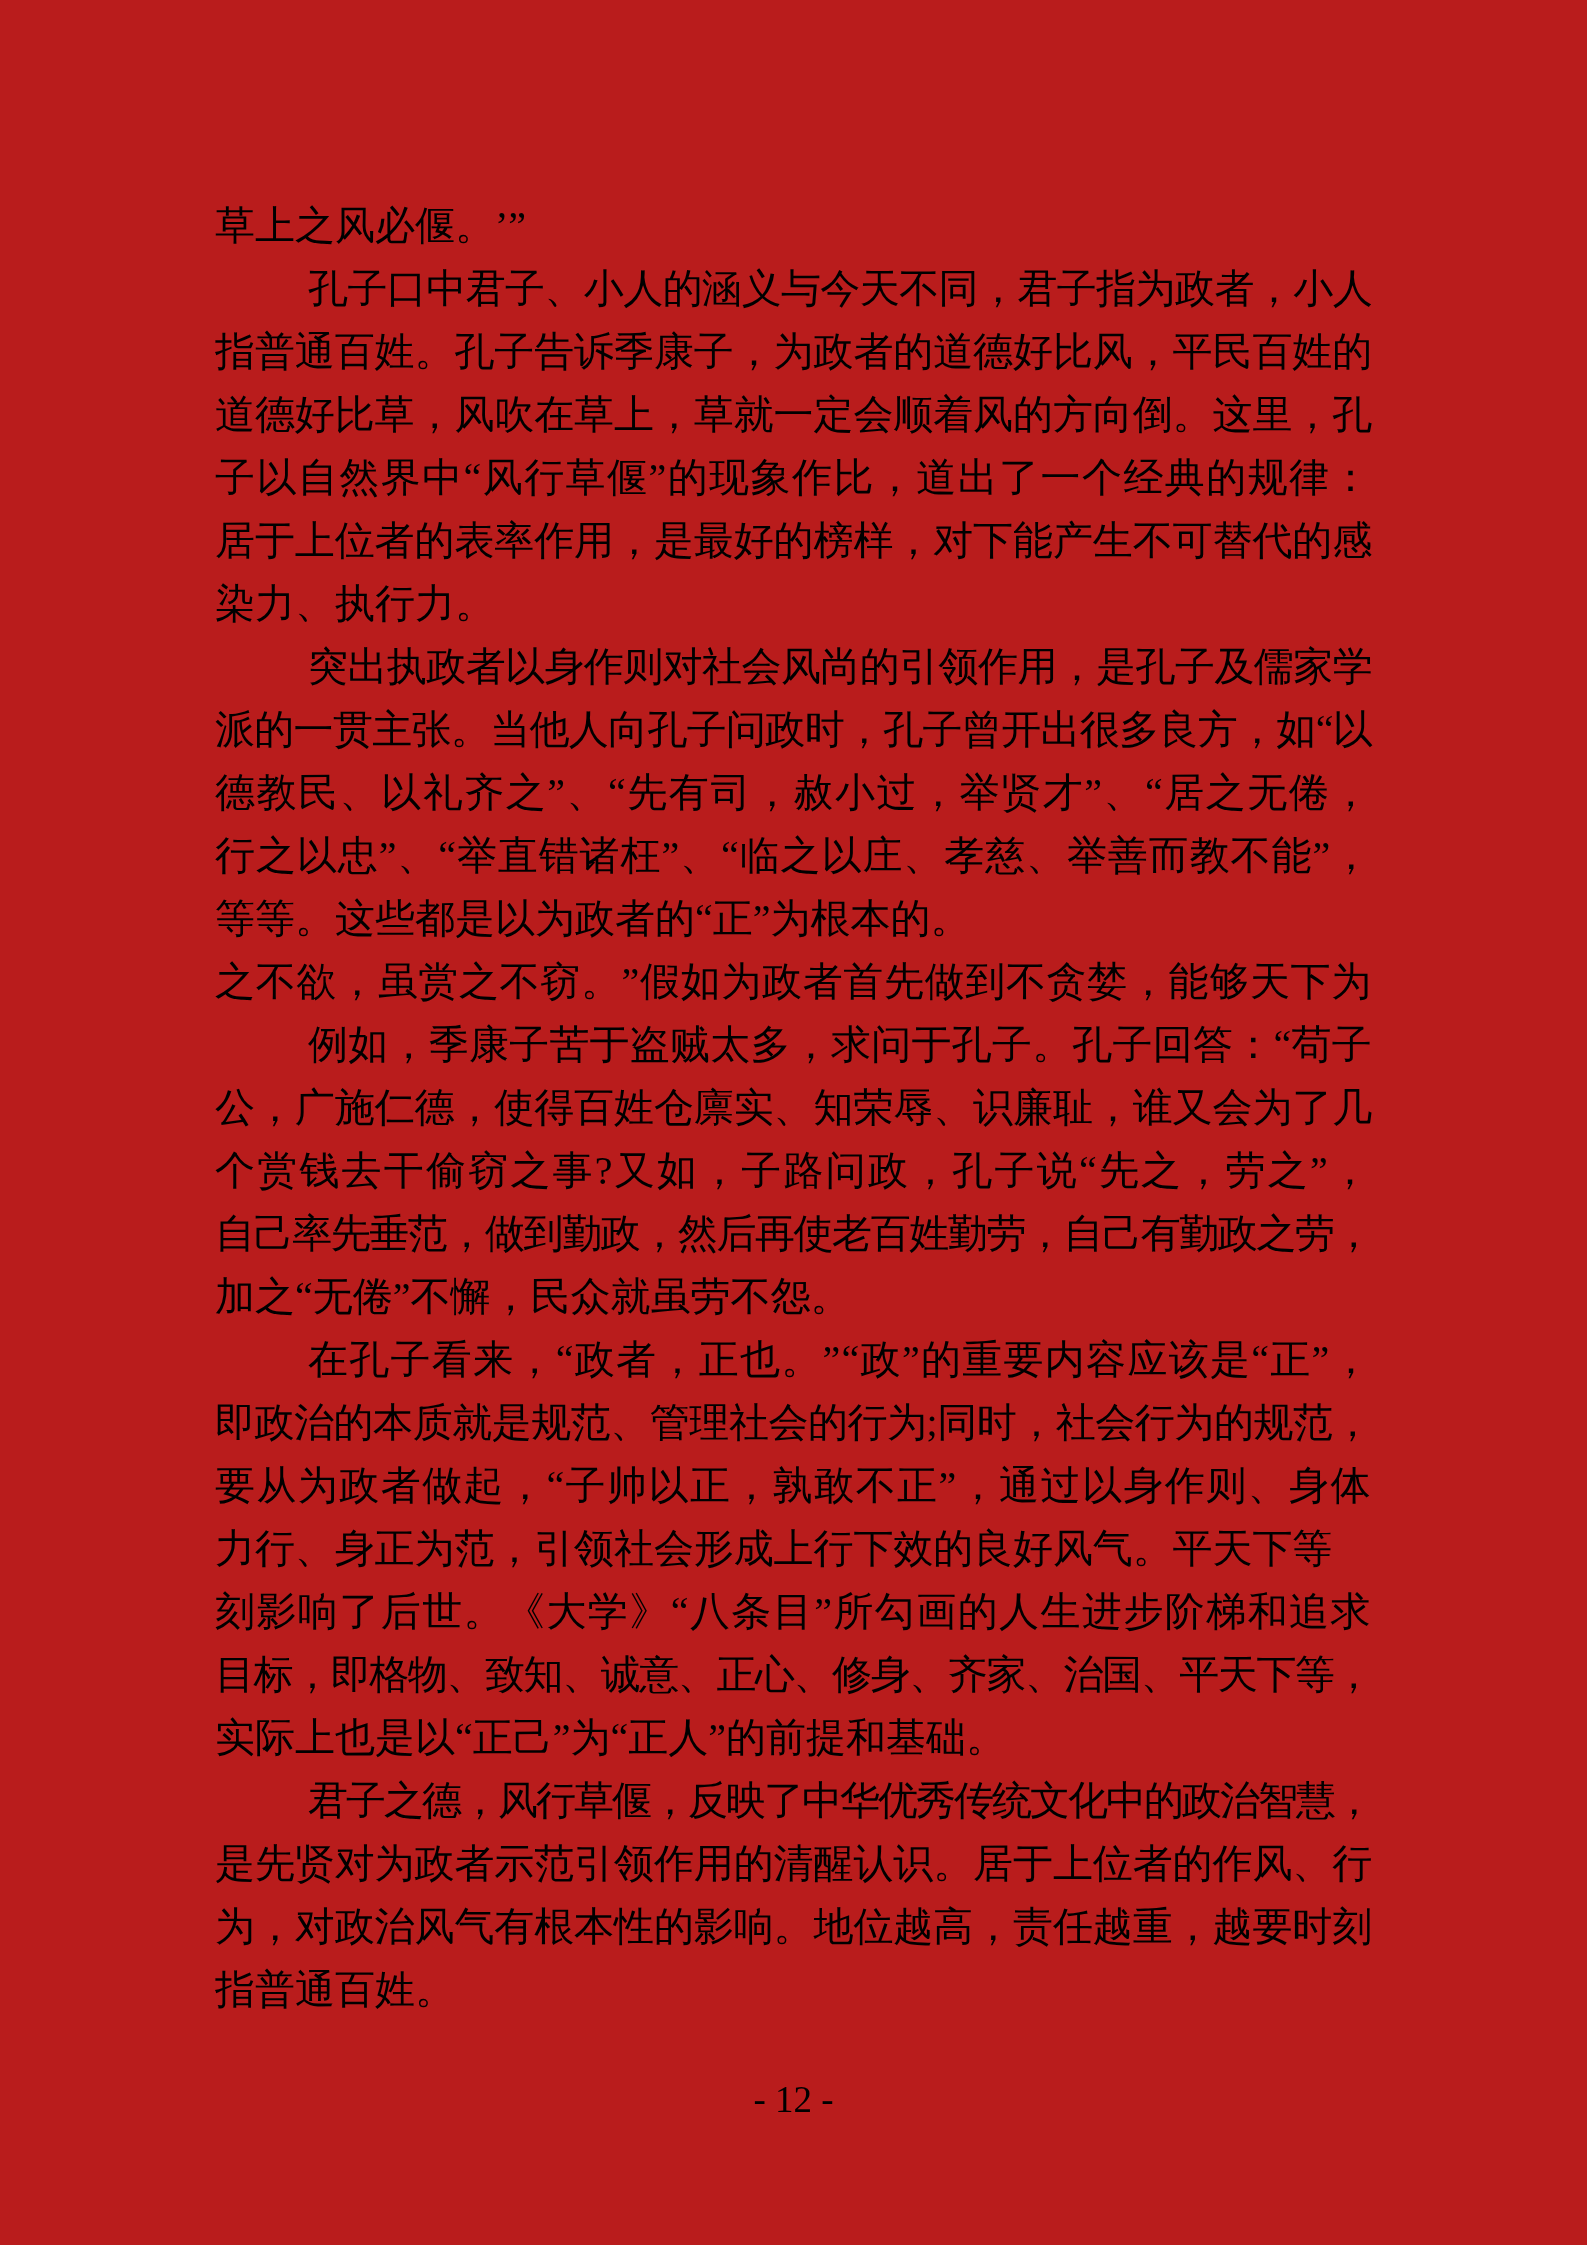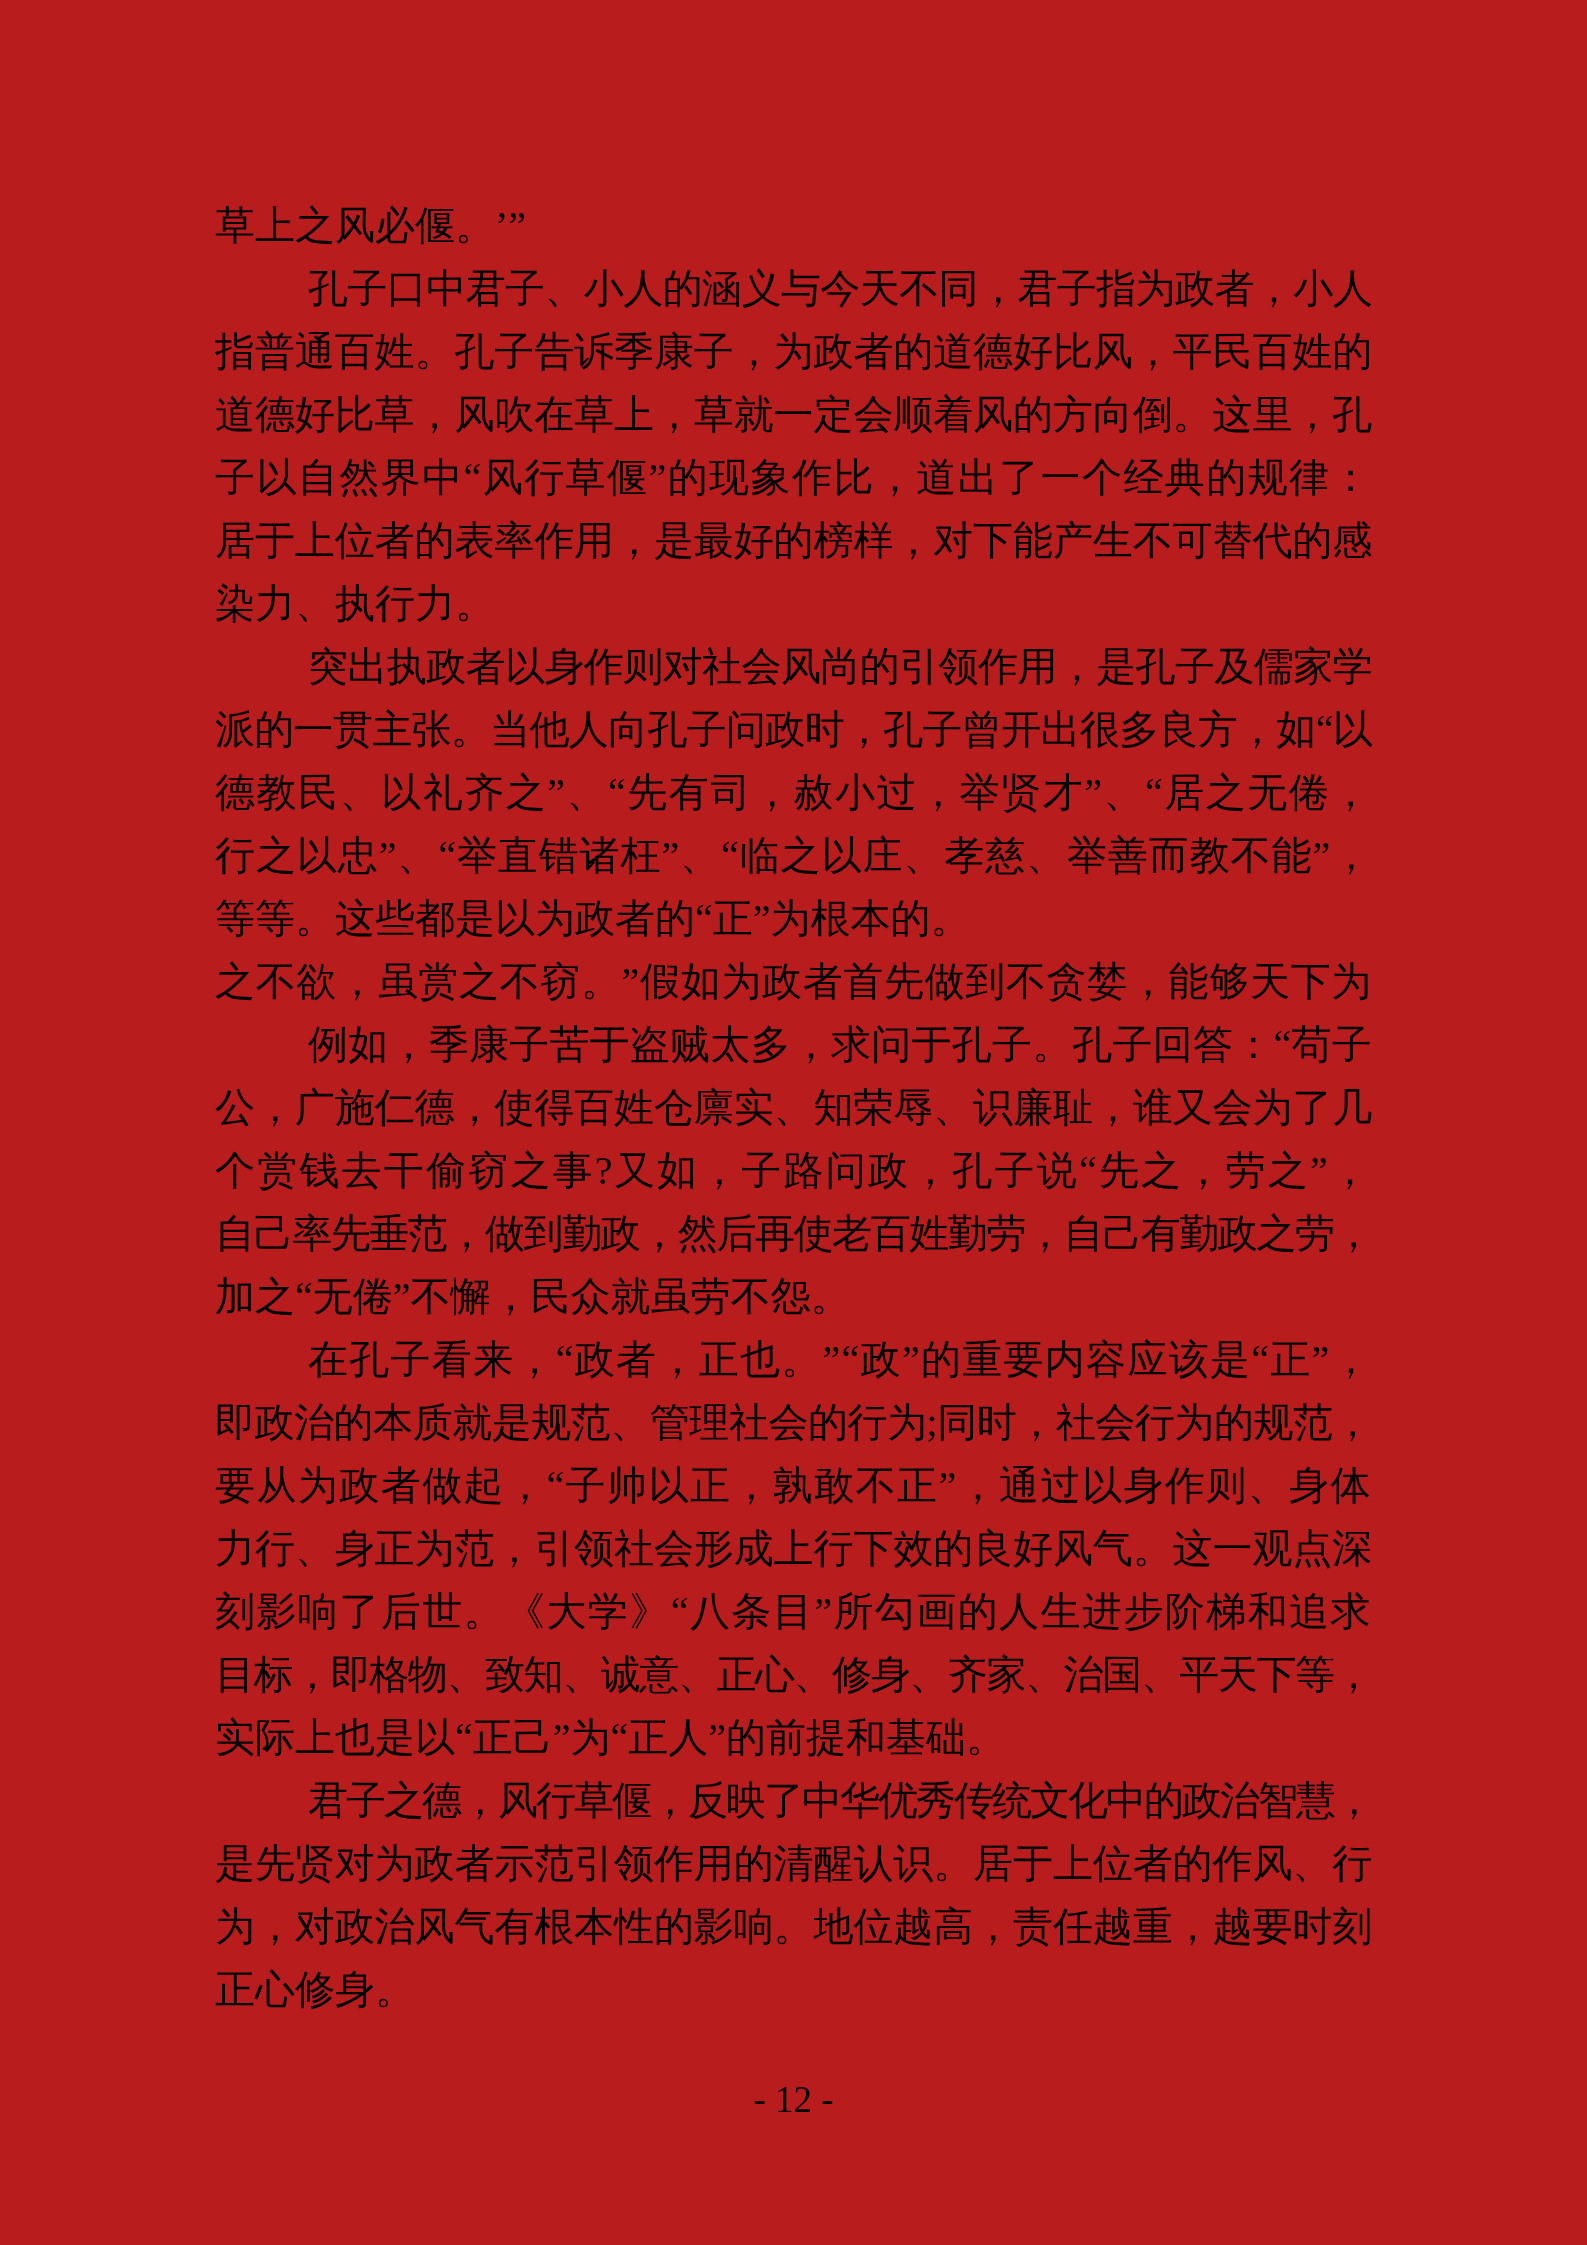--- a/index.html
+++ b/index.html
@@ -70,23 +70,23 @@
       <div class="line end"><span>等等。这些都是以为政者的“正”为根本的。</span></div>
       <div class="line"><span style="letter-spacing: 0.66px;">之不欲，虽赏之不窃。”假如为政者首先做到不贪婪，能够天下为</span></div>
       <div class="line indent"><span style="letter-spacing: 0.23px;">例如，季康子苦于盗贼太多，求问于孔子。孔子回答：“苟子</span></div>
       <div class="line"><span style="letter-spacing: -0.1px;">公，广施仁德，使得百姓仓廪实、知荣辱、识廉耻，谁又会为了几</span></div>
       <div class="line"><span style="letter-spacing: 2.2px;">个赏钱去干偷窃之事?又如，子路问政，孔子说“先之，劳之”，</span></div>
       <div class="line"><span style="letter-spacing: -1.43px;">自己率先垂范，做到勤政，然后再使老百姓勤劳，自己有勤政之劳，</span></div>
       <div class="line end"><span>加之“无倦”不懈，民众就虽劳不怨。</span></div>
       <div class="line indent"><span style="letter-spacing: 1.29px;">在孔子看来，“政者，正也。”“政”的重要内容应该是“正”，</span></div>
       <div class="line"><span style="letter-spacing: -0.47px;">即政治的本质就是规范、管理社会的行为;同时，社会行为的规范，</span></div>
       <div class="line"><span style="letter-spacing: 1.43px;">要从为政者做起，“子帅以正，孰敢不正”，通过以身作则、身体</span></div>
-      <div class="line"><span style="letter-spacing: -0.1px;">力行、身正为范，引领社会形成上行下效的良好风气。这一观点深</span></div>
+      <div class="line"><span style="letter-spacing: -0.1px;">力行、身正为范，引领社会形成上行下效的良好风气。平天下等</span></div>
       <div class="line"><span style="letter-spacing: 1.43px;">刻影响了后世。《大学》“八条目”所勾画的人生进步阶梯和追求</span></div>
       <div class="line"><span style="letter-spacing: -1.43px;">目标，即格物、致知、诚意、正心、修身、齐家、治国、平天下等，</span></div>
       <div class="line end"><span>实际上也是以“正己”为“正人”的前提和基础。</span></div>
       <div class="line indent"><span style="letter-spacing: -2px;">君子之德，风行草偃，反映了中华优秀传统文化中的政治智慧，</span></div>
       <div class="line"><span style="letter-spacing: -0.1px;">是先贤对为政者示范引领作用的清醒认识。居于上位者的作风、行</span></div>
       <div class="line"><span style="letter-spacing: -0.1px;">为，对政治风气有根本性的影响。地位越高，责任越重，越要时刻</span></div>
-      <div class="line end"><span>正心修身。</span></div>
+      <div class="line end"><span>指普通百姓。</span></div>
     </div>
   <div class="footer">- 12 -</div>
 </div>
 
 </body></html>

